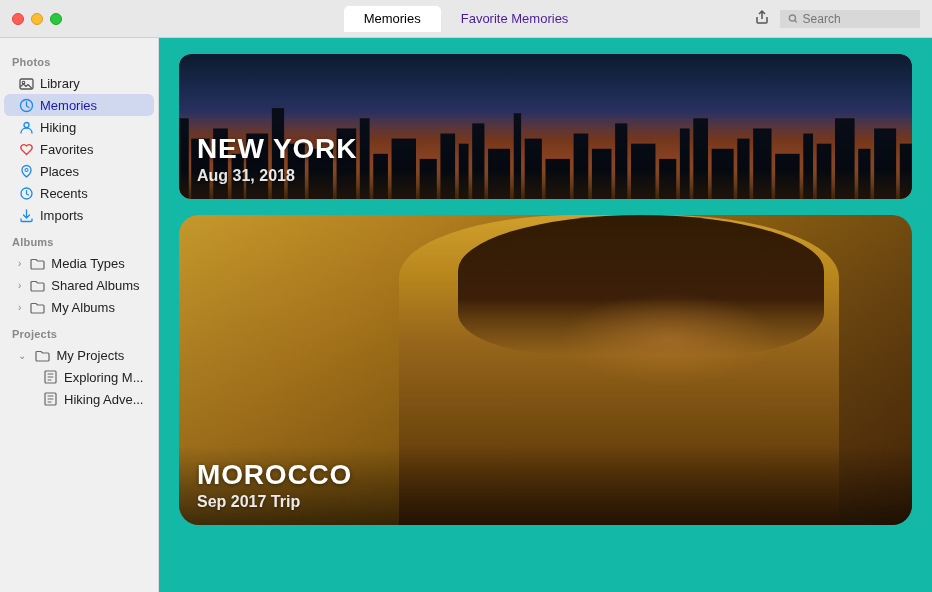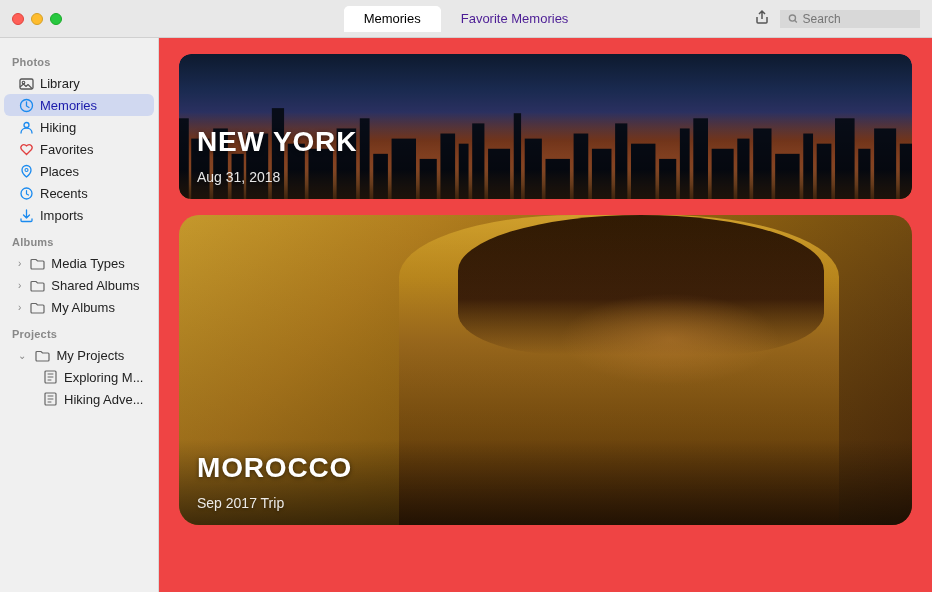--- a/index.html
+++ b/index.html
@@ -162,21 +162,21 @@
       margin-right: 2px;
     }
 
     .sidebar-sub-item {
       padding-left: 38px;
     }
 
     
     .content {
       flex: 1;
-      background: #ef4444;
+      background: #14b8a6;
       overflow-y: auto;
       padding: 16px 20px;
       display: flex;
       flex-direction: column;
       gap: 16px;
     }
 
     
     .memory-card {
       border-radius: 12px;
@@ -198,25 +198,25 @@
     .card-title {
       font-size: 28px;
       font-weight: 800;
       color: #fff;
       text-shadow: 0 1px 4px rgba(0,0,0,0.5);
       letter-spacing: 0.03em;
       line-height: 1.1;
     }
 
     .card-subtitle {
-      font-size: 14px;
-      font-weight: 400;
+      font-size: 16px;
+      font-weight: 700;
       color: rgba(255,255,255,0.9);
       text-shadow: 0 1px 3px rgba(0,0,0,0.4);
-      margin-top: 11px;
+      margin-top: 2px;
     }
 
     
     .icon-blue { color: #1a8aef; }
     .icon-gray { color: #666; }
 
     
     .content::-webkit-scrollbar { width: 6px; }
     .content::-webkit-scrollbar-thumb { background: #c0c0c0; border-radius: 3px; }
     .content::-webkit-scrollbar-track { background: transparent; }

